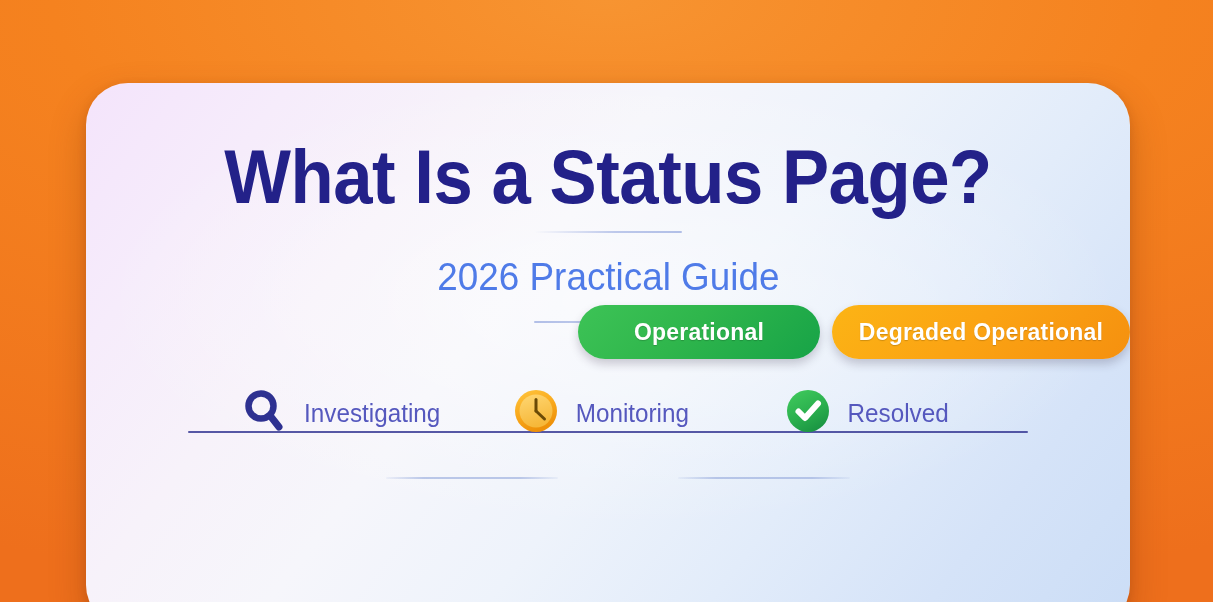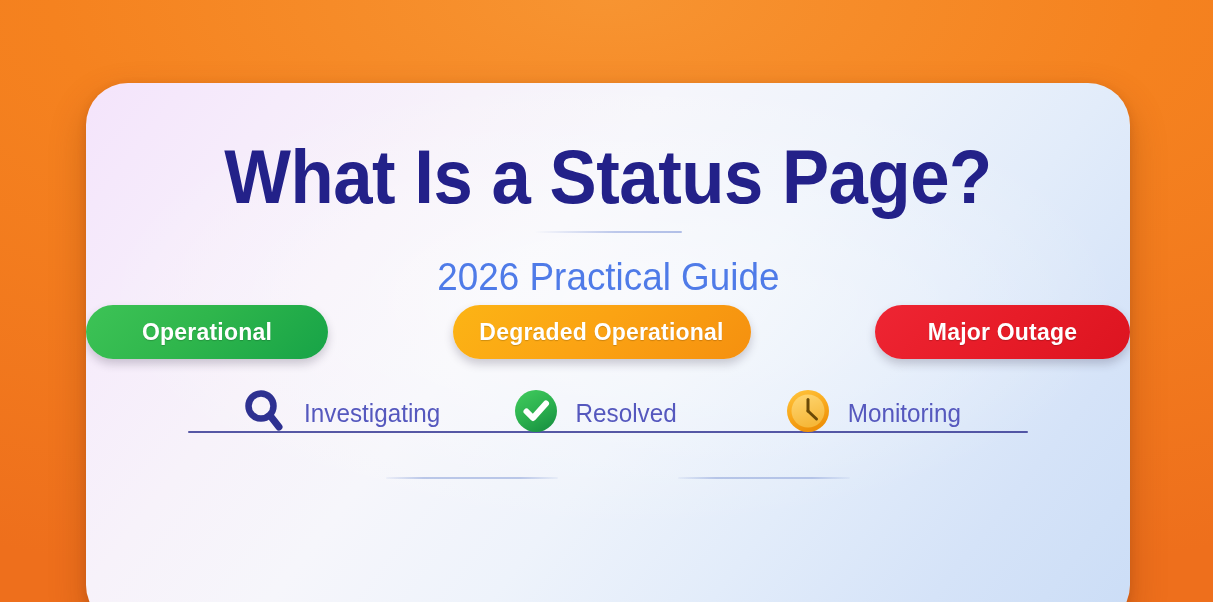--- a/index.html
+++ b/index.html
@@ -106,21 +106,21 @@
     transform: scaleX(0.97);
   }
 
   
   .pill-row {
     position: absolute;
     left: 0;
     right: 0;
     top: 222px;
     display: flex;
-    justify-content: space-between;
+    justify-content: flex-end;
     align-items: center;
     gap: 12px;
   }
   .pill {
     height: 54px;
     display: flex;
     align-items: center;
     justify-content: center;
     border-radius: 27px;
     color: #ffffff;
@@ -226,55 +226,37 @@
 
       <div class="subtitle-row">
         <span class="sub-rule left"></span>
         <span class="subtitle">2026 Practical Guide</span>
         <span class="sub-rule right"></span>
       </div>
 
       <div class="pill-row">
         <div class="pill green">Operational</div>
         <div class="pill orange">Degraded Operational</div>
-        <div class="pill red">Major Outage</div>
       </div>
 
       <div class="timeline">
         <div class="tl-line"></div>
         <div class="label-rule r1"></div>
         <div class="label-rule r2"></div>
 
         <div class="tl-nodes">
 
           <div class="tl-node">
             <span class="tl-icon">
               <svg width="56" height="56" viewBox="0 0 56 56" aria-hidden="true">
                 <circle cx="25" cy="23" r="12.5" fill="none" stroke="#2E3191" stroke-width="6.5"></circle>
                 <line x1="34" y1="32.5" x2="43" y2="44" stroke="#2E3191" stroke-width="7" stroke-linecap="round"></line>
               </svg>
             </span>
             <span class="tl-label">Investigating</span>
-          </div>
-
-          <div class="tl-node">
-            <span class="tl-icon">
-              <svg width="56" height="56" viewBox="0 0 56 56" aria-hidden="true">
-                <defs>
-                  <linearGradient id="checkGrad" x1="0.15" y1="0" x2="0.7" y2="1">
-                    <stop offset="0%" stop-color="#3FC95C"></stop>
-                    <stop offset="55%" stop-color="#2BB04E"></stop>
-                    <stop offset="100%" stop-color="#199342"></stop>
-                  </linearGradient>
-                </defs>
-                <circle cx="28" cy="28" r="21" fill="url(#checkGrad)"></circle>
-                <path d="M18.5 28.5 L25 35 L38 20.5" fill="none" stroke="#ffffff" stroke-width="6" stroke-linecap="round" stroke-linejoin="round"></path>
-              </svg>
-            </span>
-            <span class="tl-label">Resolved</span>
           </div>
 
           <div class="tl-node">
             <span class="tl-icon">
               <svg width="56" height="56" viewBox="0 0 56 56" aria-hidden="true">
                 <defs>
                   <linearGradient id="clockGrad" x1="0" y1="0" x2="0.4" y2="1">
                     <stop offset="0%" stop-color="#FFC63F"></stop>
                     <stop offset="55%" stop-color="#F9A91C"></stop>
                     <stop offset="100%" stop-color="#EE9109"></stop>
@@ -286,18 +268,35 @@
                 </defs>
                 <circle cx="28" cy="28" r="21" fill="url(#clockGrad)"></circle>
                 <circle cx="28" cy="28" r="16.5" fill="url(#clockFace)"></circle>
                 <line x1="28" y1="28" x2="28" y2="16.5" stroke="#6B4A06" stroke-width="3" stroke-linecap="round"></line>
                 <line x1="28" y1="28" x2="36.5" y2="36" stroke="#6B4A06" stroke-width="3" stroke-linecap="round"></line>
               </svg>
             </span>
             <span class="tl-label">Monitoring</span>
           </div>
 
+          <div class="tl-node">
+            <span class="tl-icon">
+              <svg width="56" height="56" viewBox="0 0 56 56" aria-hidden="true">
+                <defs>
+                  <linearGradient id="checkGrad" x1="0.15" y1="0" x2="0.7" y2="1">
+                    <stop offset="0%" stop-color="#3FC95C"></stop>
+                    <stop offset="55%" stop-color="#2BB04E"></stop>
+                    <stop offset="100%" stop-color="#199342"></stop>
+                  </linearGradient>
+                </defs>
+                <circle cx="28" cy="28" r="21" fill="url(#checkGrad)"></circle>
+                <path d="M18.5 28.5 L25 35 L38 20.5" fill="none" stroke="#ffffff" stroke-width="6" stroke-linecap="round" stroke-linejoin="round"></path>
+              </svg>
+            </span>
+            <span class="tl-label">Resolved</span>
+          </div>
+
         </div>
       </div>
 
     </div>
   </div>
 </div>
 
 </body></html>

